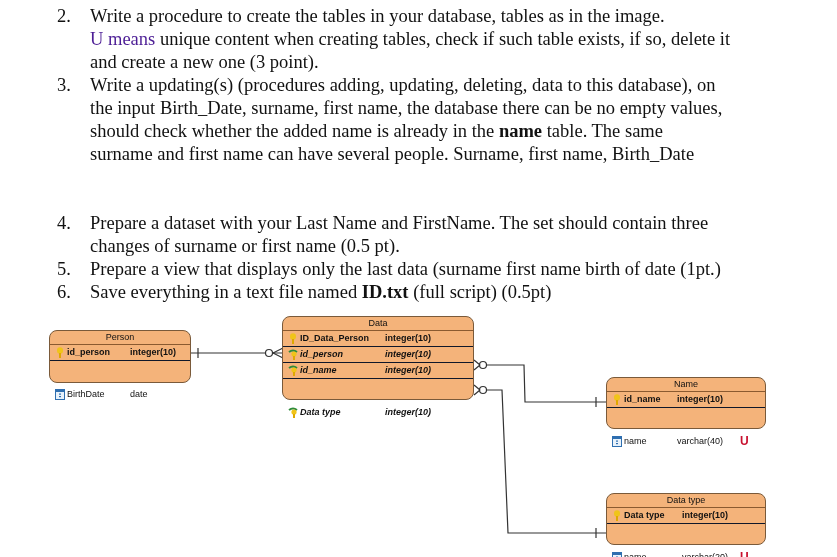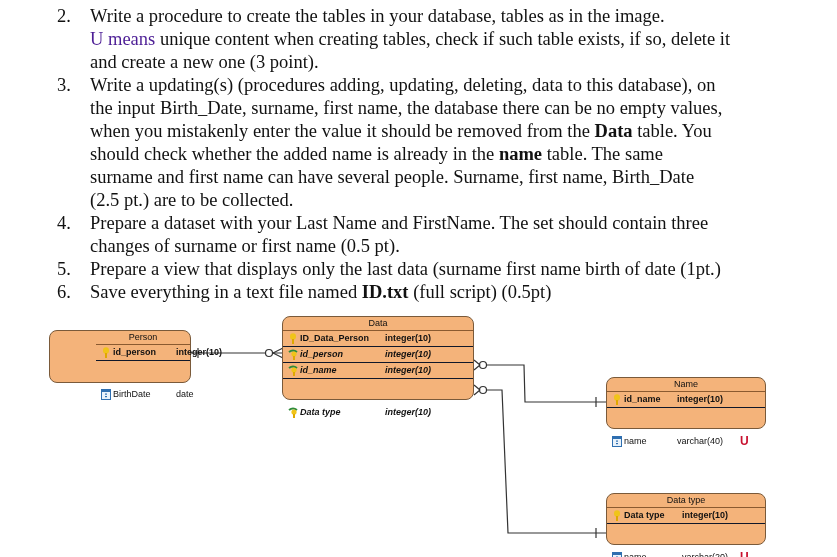--- a/index.html
+++ b/index.html
@@ -36,24 +36,22 @@
       <span class="line"><span class="red">U means</span><span> unique content when creating tables, check if such table exists, if so, delete it</span></span>
       <span class="line">and create a new one (3 point).</span>
     </div>
   </div>
 
   <div class="item" style="top:74px;">
     <span class="num">3.</span>
     <div class="txt">
       <span class="line">Write a updating(s) (procedures adding, updating, deleting, data to this database), on</span>
       <span class="line">the input Birth_Date, surname, first name, the database there can be no empty values,</span>
-      <span class="line"><span>when you mistakenly enter the value it should be removed from the </span><b>Data</b><span> table. You</span></span>
       <span class="line"><span>should check whether the added name is already in the </span><b>name</b><span> table. The same</span></span>
       <span class="line">surname and first name can have several people. Surname, first name, Birth_Date</span>
-      <span class="line">(2.5 pt.) are to be collected.</span>
     </div>
   </div>
 
   <div class="item" style="top:212px;">
     <span class="num">4.</span>
     <div class="txt">
       <span class="line">Prepare a dataset with your Last Name and FirstName. The set should contain three</span>
       <span class="line">changes of surname or first name (0.5 pt).</span>
     </div>
   </div>
@@ -89,21 +87,21 @@
     <line x1="596" y1="397" x2="596" y2="407"></line>
 
     <circle cx="483" cy="390" r="3.5" fill="#fff"></circle>
     <line x1="474" y1="385" x2="480" y2="390"></line>
     <line x1="474" y1="395" x2="480" y2="390"></line>
     <polyline points="486,390 502,390 508,533 608,533"></polyline>
     <line x1="596" y1="528" x2="596" y2="538"></line>
   </g>
 </svg>
 
-<div class="ent" style="left:49px; top:330px; width:142px; height:53px;padding-left:46px;">
+<div class="ent" style="left:49px; top:330px; width:142px; height:53px;">
   <div class="hdr">Person</div>
   <div class="row">
     <svg class="ic" viewBox="0 0 10 11">
         <ellipse cx="5" cy="3.5" rx="3" ry="3.2" fill="#f0c419"></ellipse>
         <rect x="4" y="6" width="2" height="5" fill="#e0a800"></rect>
       </svg>
     <span class="nm bold">id_person</span>
     <span class="ty bold" style="left:80px;">integer(10)</span>
   </div>
   <div class="row">

